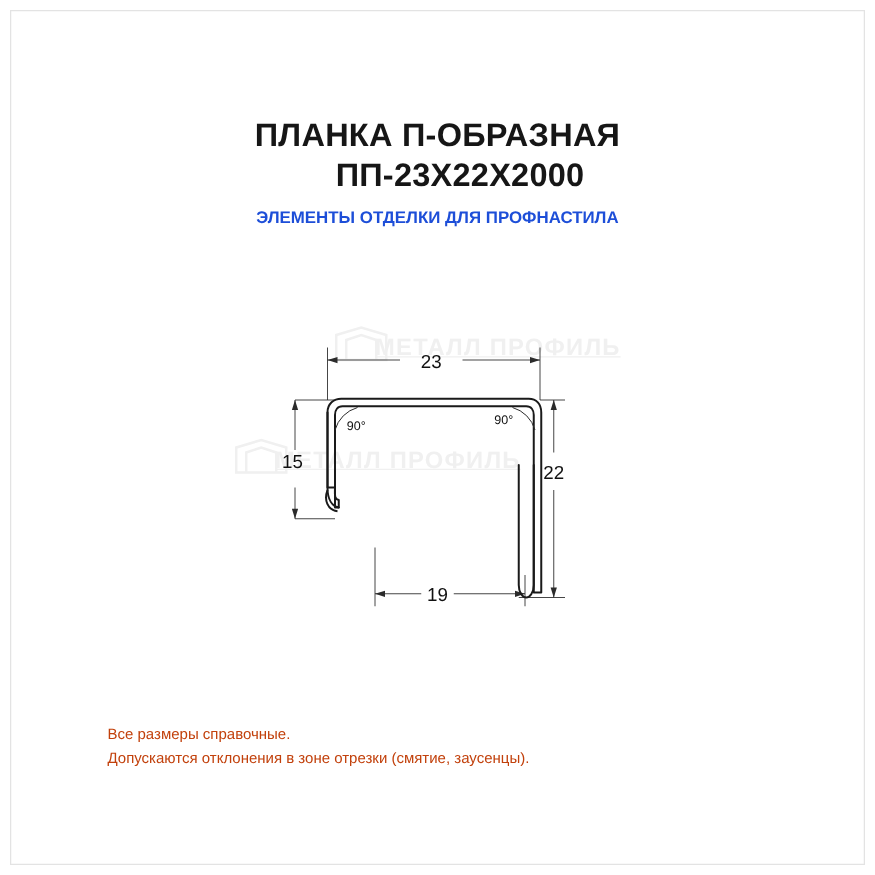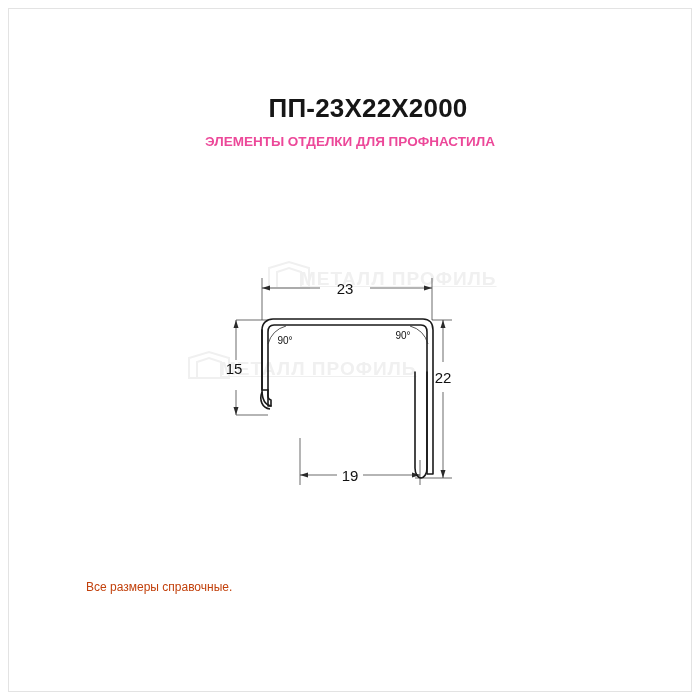--- a/index.html
+++ b/index.html
@@ -45,21 +45,21 @@
     font-weight: bold;
     color: #161616;
     letter-spacing: 0.2px;
     line-height: 32px;
     padding-left: 36px;
   }
   .subtitle {
     margin-top: 10px;
     font-size: 13.5px;
     font-weight: bold;
-    color: #ec4899;
+    color: #1d4ed8;
   }
   .drawing {
     position: absolute;
     left: 0;
     top: 210px;
     width: 684px;
     height: 310px;
   }
   .notes {
     position: absolute;
@@ -113,20 +113,21 @@
 
   <div class="watermark" style="left:185px; top:348px;">
     <svg width="270" height="40" viewBox="0 0 270 40">
       <path d="M4 30 L4 10 L24 4 L44 10 L44 30 Z" fill="none" stroke="#f0f0f0" stroke-width="2"></path>
       <path d="M12 30 L12 14 L24 10 L36 14 L36 30" fill="none" stroke="#f0f0f0" stroke-width="2"></path>
     </svg>
   </div>
   <div class="watermark wm-text" style="left:220px; top:358px;">МЕТАЛЛ ПРОФИЛЬ</div>
 
   <div class="title-block">
+    <div class="title-line1">ПЛАНКА П-ОБРАЗНАЯ</div>
     <div class="title-line2">ПП-23Х22Х2000</div>
     <div class="subtitle">ЭЛЕМЕНТЫ ОТДЕЛКИ ДЛЯ ПРОФНАСТИЛА</div>
   </div>
 
   <div class="drawing">
     <svg width="700" height="310" viewBox="0 0 700 310">
 
       <g stroke="#2b2b2b" stroke-width="0.7" fill="none">
 
         <line x1="262" y1="68" x2="262" y2="110"></line>
@@ -198,15 +199,16 @@
       <text class="dim-text" x="443" y="173" text-anchor="middle">22</text>
       <text class="dim-text" x="350" y="271" text-anchor="middle">19</text>
 
       <text class="ang-text" x="285" y="134" text-anchor="middle">90°</text>
       <text class="ang-text" x="403" y="129" text-anchor="middle">90°</text>
     </svg>
   </div>
 
   <div class="notes">
     <div>Все размеры справочные.</div>
+    <div>Допускаются отклонения в зоне отрезки (смятие, заусенцы).</div>
   </div>
 
 </div>
 
 </body></html>

